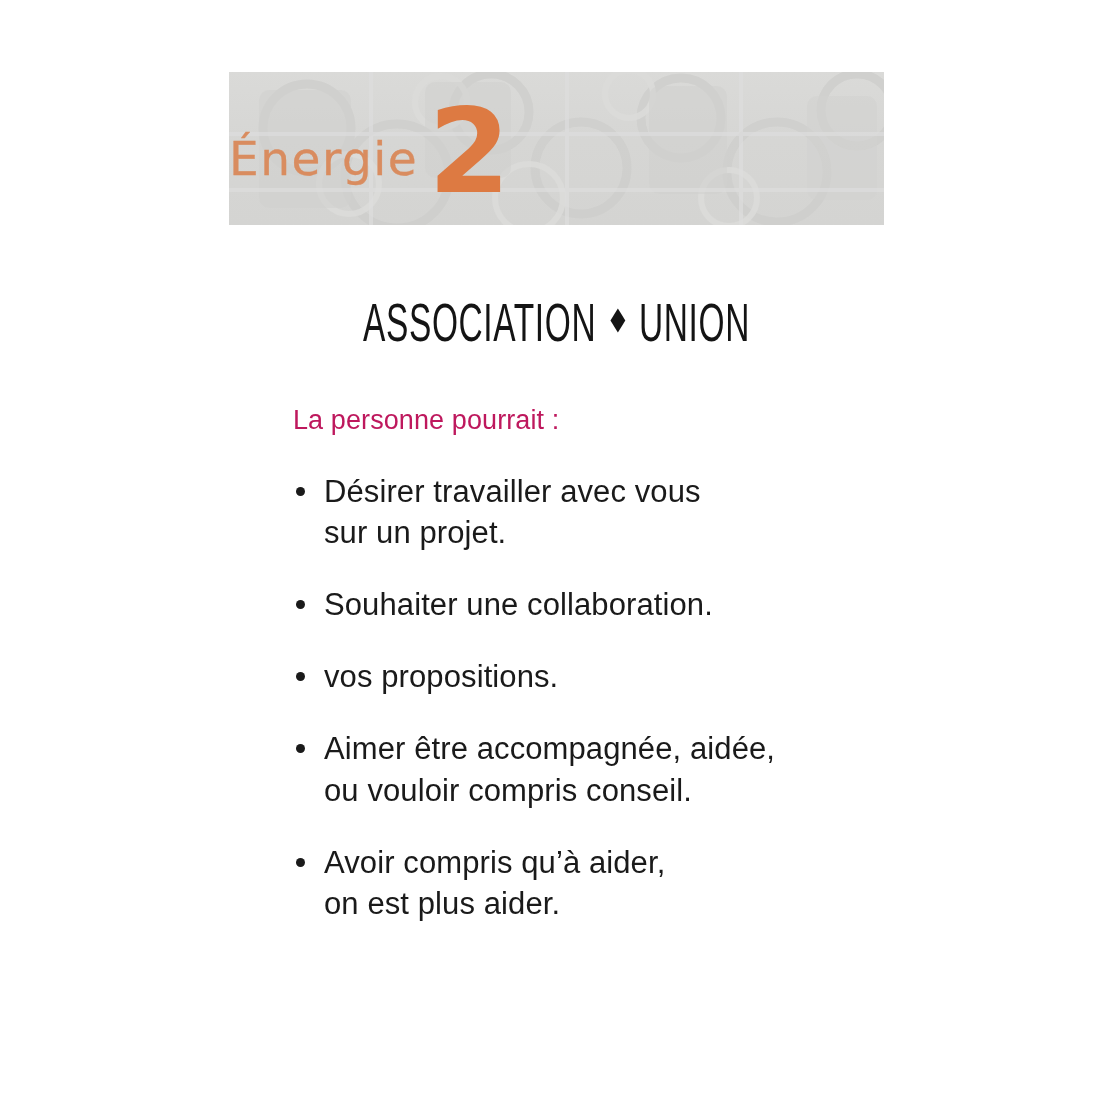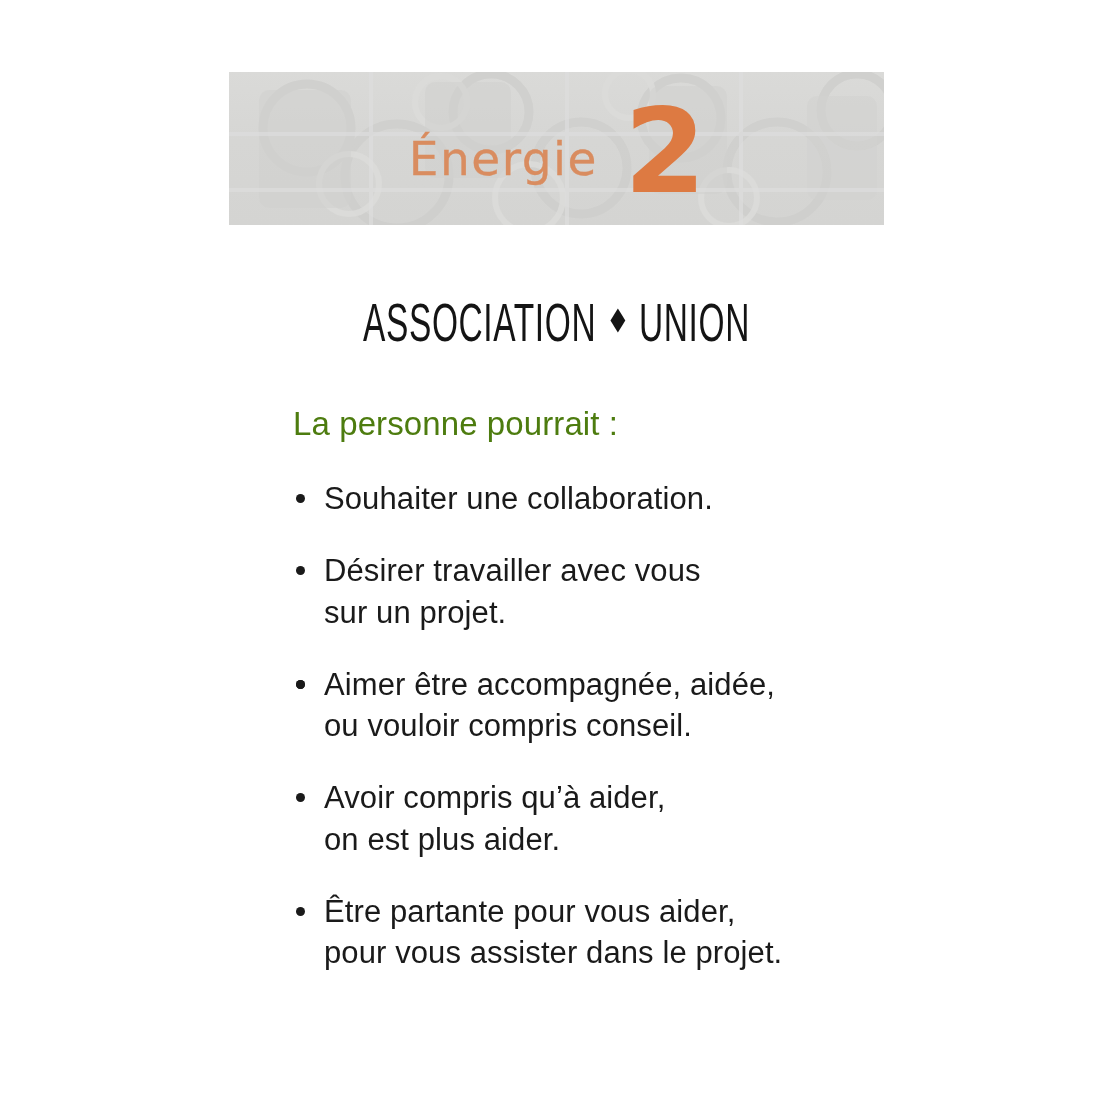--- a/index.html
+++ b/index.html
@@ -39,22 +39,21 @@
     position: absolute;
     inset: 0;
     opacity: 1;
   }
 
   .banner-inner {
     position: absolute;
     inset: 0;
     display: flex;
     align-items: center;
-    justify-content: center;
-    gap: 26px;
+    gap: 10px;
   }
 
   .energie-word {
     font-family: "DejaVu Sans", "Liberation Sans", sans-serif;
     font-size: 47px;
     font-weight: 400;
     letter-spacing: 1.5px;
     color: #d98c5f;
     line-height: 1;
     position: relative;
@@ -104,23 +103,23 @@
 
   
   .content {
     position: absolute;
     left: 293px;
     top: 403px;
     width: 640px;
   }
 
   .intro {
-    font-size: 33px;
+    font-size: 27px;
     line-height: 1.28;
-    color: #4d7c0f;
+    color: #be185d;
     margin: 0 0 33px 0;
     letter-spacing: 0.1px;
   }
 
   .bullets {
     list-style: none;
     margin: 0;
     padding: 0;
   }
 
@@ -204,41 +203,37 @@
   <h1 class="title">
     <span>ASSOCIATION</span><span class="sep"></span><span>UNION</span>
   </h1>
 
   <div class="content">
     <p class="intro">La personne pourrait :</p>
 
     <ul class="bullets">
       <li class="bullet">
         <span class="dot"></span>
-        <span class="line">Souhaiter une collaboration.</span>
-      </li>
-      <li class="bullet">
-        <span class="dot"></span>
         <span class="line">Désirer travailler avec vous</span>
         <span class="line">sur un projet.</span>
       </li>
       <li class="bullet">
         <span class="dot"></span>
+        <span class="line">Souhaiter une collaboration.</span>
+      </li>
+      <li class="bullet">
+        <span class="dot"></span>
+        <span class="line">vos propositions.</span>
       </li>
       <li class="bullet">
         <span class="dot"></span>
         <span class="line">Aimer être accompagnée, aidée,</span>
         <span class="line">ou vouloir compris conseil.</span>
       </li>
       <li class="bullet">
         <span class="dot"></span>
         <span class="line">Avoir compris qu’à aider,</span>
         <span class="line">on est plus aider.</span>
       </li>
-      <li class="bullet">
-        <span class="dot"></span>
-        <span class="line">Être partante pour vous aider,</span>
-        <span class="line">pour vous assister dans le projet.</span>
-      </li>
     </ul>
   </div>
 
 </div>
 
 </body></html>

